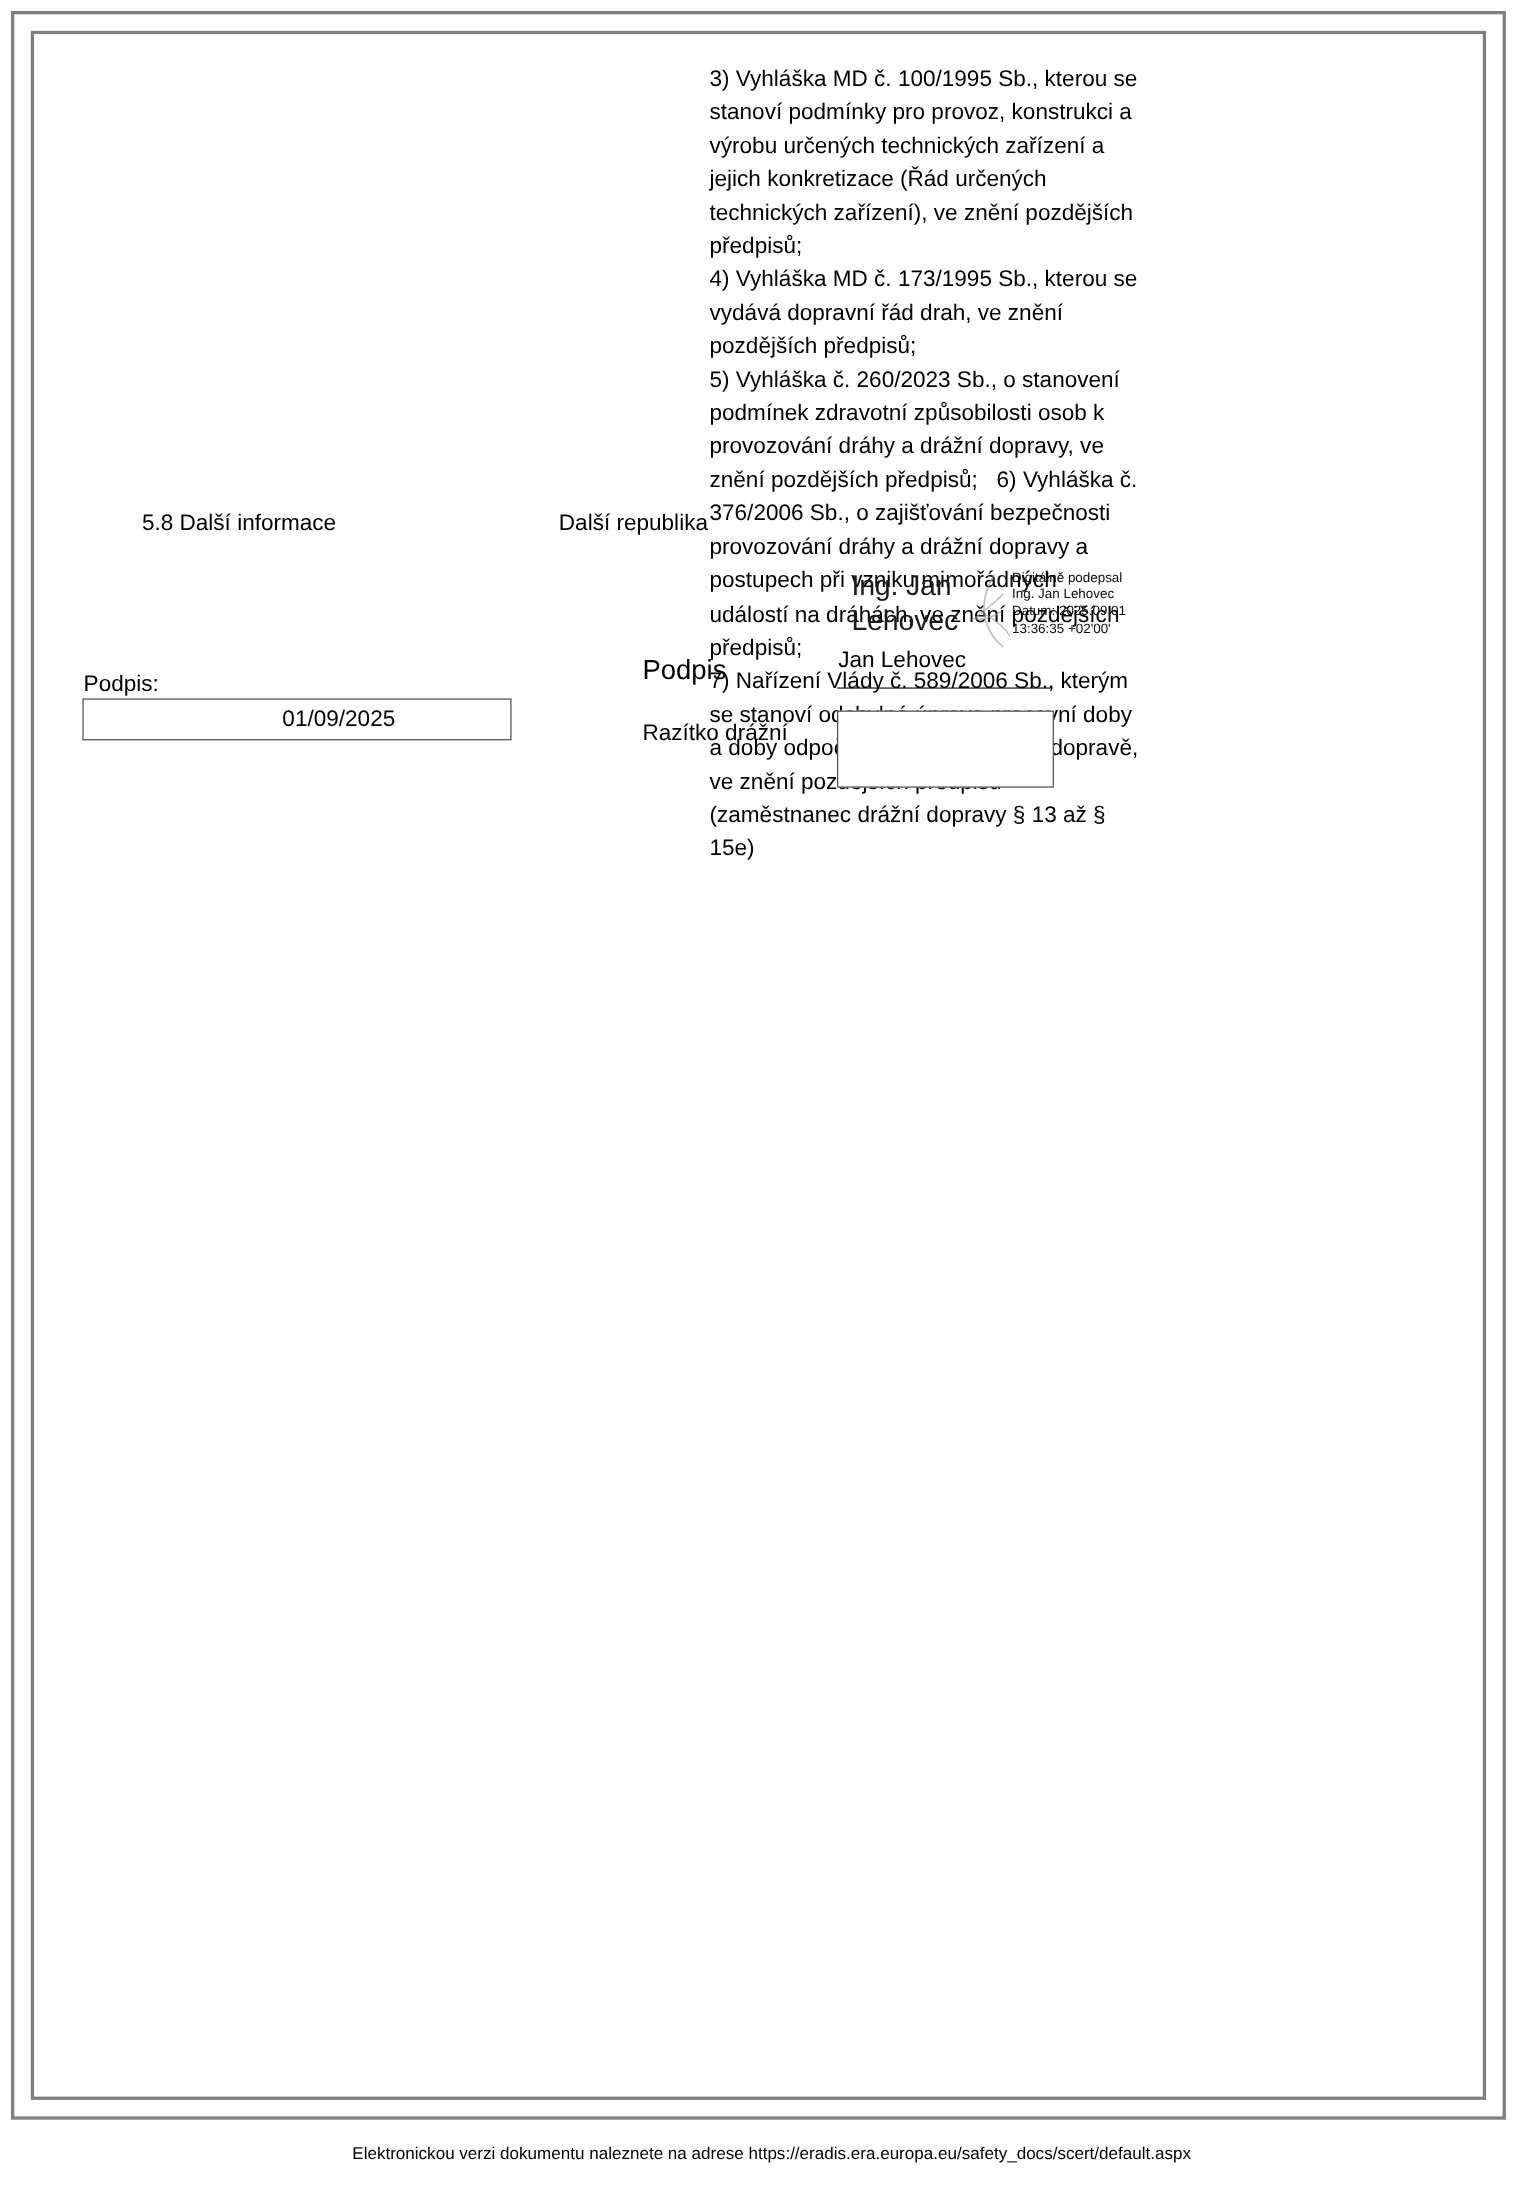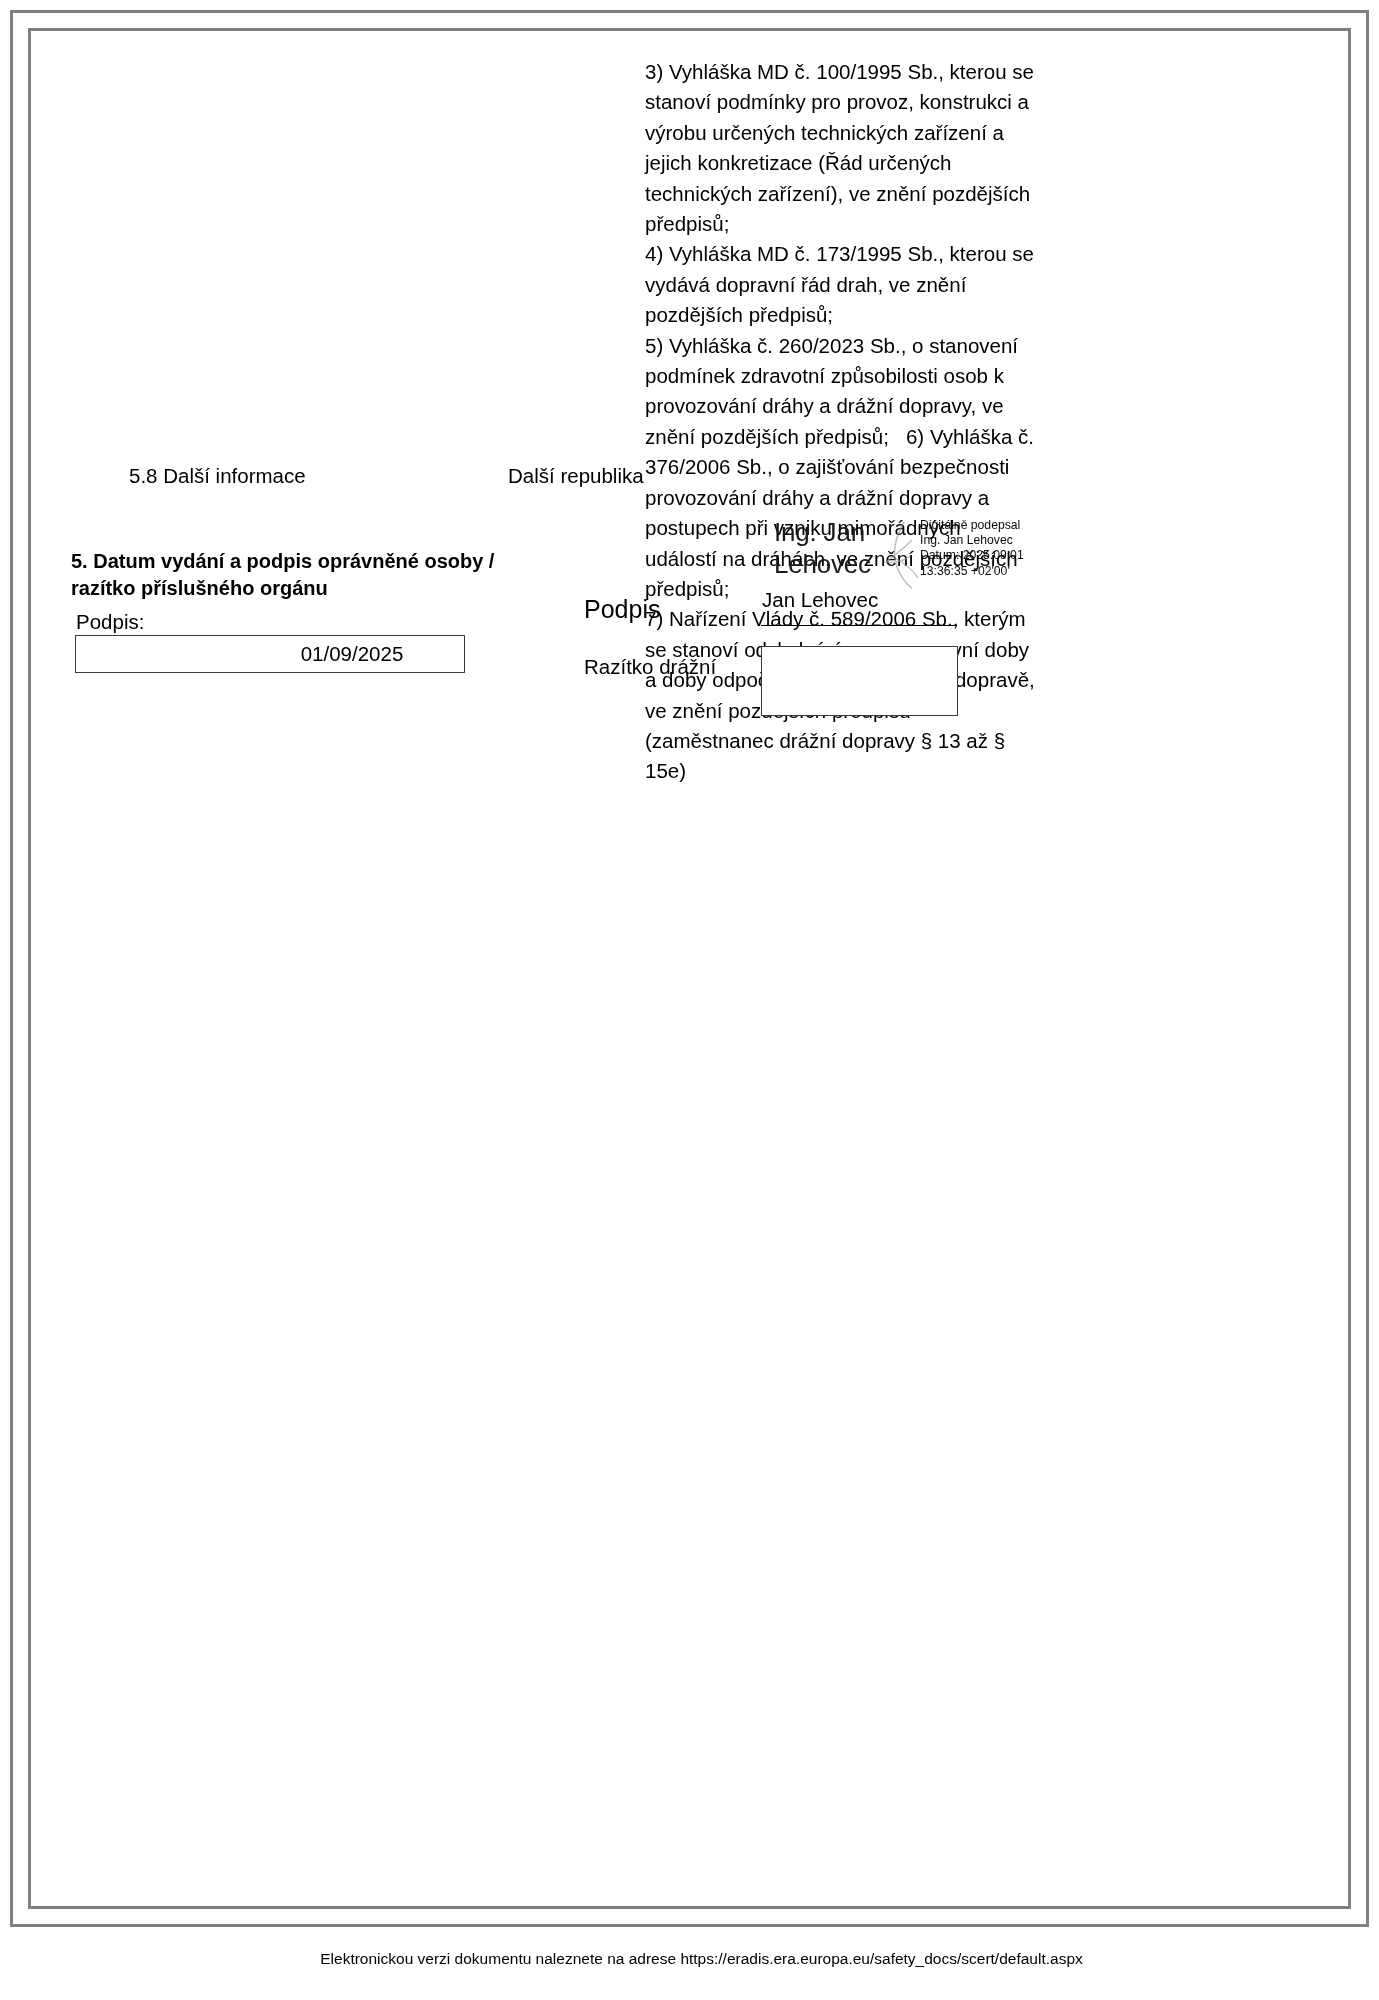--- a/index.html
+++ b/index.html
@@ -112,21 +112,20 @@
     position: absolute;
     left: 44px;
     top: 604px;
     width: 466px;
     height: 38px;
     display: flex;
     align-items: center;
     justify-content: center;
     font-size: 20.5px;
     color: #000;
-    margin-left: 44px;
   }
 
   
   .digital-sign-wrap {
     position: absolute;
     left: 743px;
     top: 485px;
     width: 230px;
     height: 75px;
   }
@@ -227,21 +226,20 @@
 <div class="content">
 
   <div class="legal-refs">3) Vyhláška MD č. 100/1995 Sb., kterou se stanoví podmínky pro provoz, konstrukci a výrobu určených technických zařízení a jejich konkretizace (Řád určených technických zařízení), ve znění pozdějších předpisů;
 4) Vyhláška MD č. 173/1995 Sb., kterou se vydává dopravní řád drah, ve znění pozdějších předpisů;
 5) Vyhláška č. 260/2023 Sb., o stanovení podmínek zdravotní způsobilosti osob k provozování dráhy a drážní dopravy, ve znění pozdějších předpisů;   6) Vyhláška č. 376/2006 Sb., o zajišťování bezpečnosti provozování dráhy a drážní dopravy a postupech při vzniku mimořádných událostí na dráhách, ve znění pozdějších předpisů;
 7) Nařízení Vlády č. 589/2006 Sb., kterým se stanoví odchylná úprava pracovní doby a doby odpočinku zaměstnanců v dopravě, ve znění pozdějších předpisů (zaměstnanec drážní dopravy § 13 až § 15e)</div>
 
   <div class="row-further-info-label">5.8 Další informace</div>
   <div class="row-further-info-value">Další republika</div>
 
-  <div class="section5-heading">5. Datum vydání a podpis oprávněné osoby / razítko příslušného orgánu</div>
 
   <div class="datum-label">Podpis:</div>
   <div class="datum-box"></div>
   <div class="datum-value">01/09/2025</div>
 
   <div class="digital-sign-wrap">
     <div class="digital-sign-name">Ing. Jan Lehovec</div>
     <svg class="digital-sign-flourish" viewBox="0 0 44 70">
       <path d="M22 2 C14 16, 10 30, 14 44 C17 55, 24 64, 30 68" fill="none" stroke="#9a9a9a" stroke-width="1.6"></path>
       <path d="M30 20 C22 28, 12 36, 4 42 C10 44, 20 42, 28 36" fill="none" stroke="#9a9a9a" stroke-width="1.6"></path>

